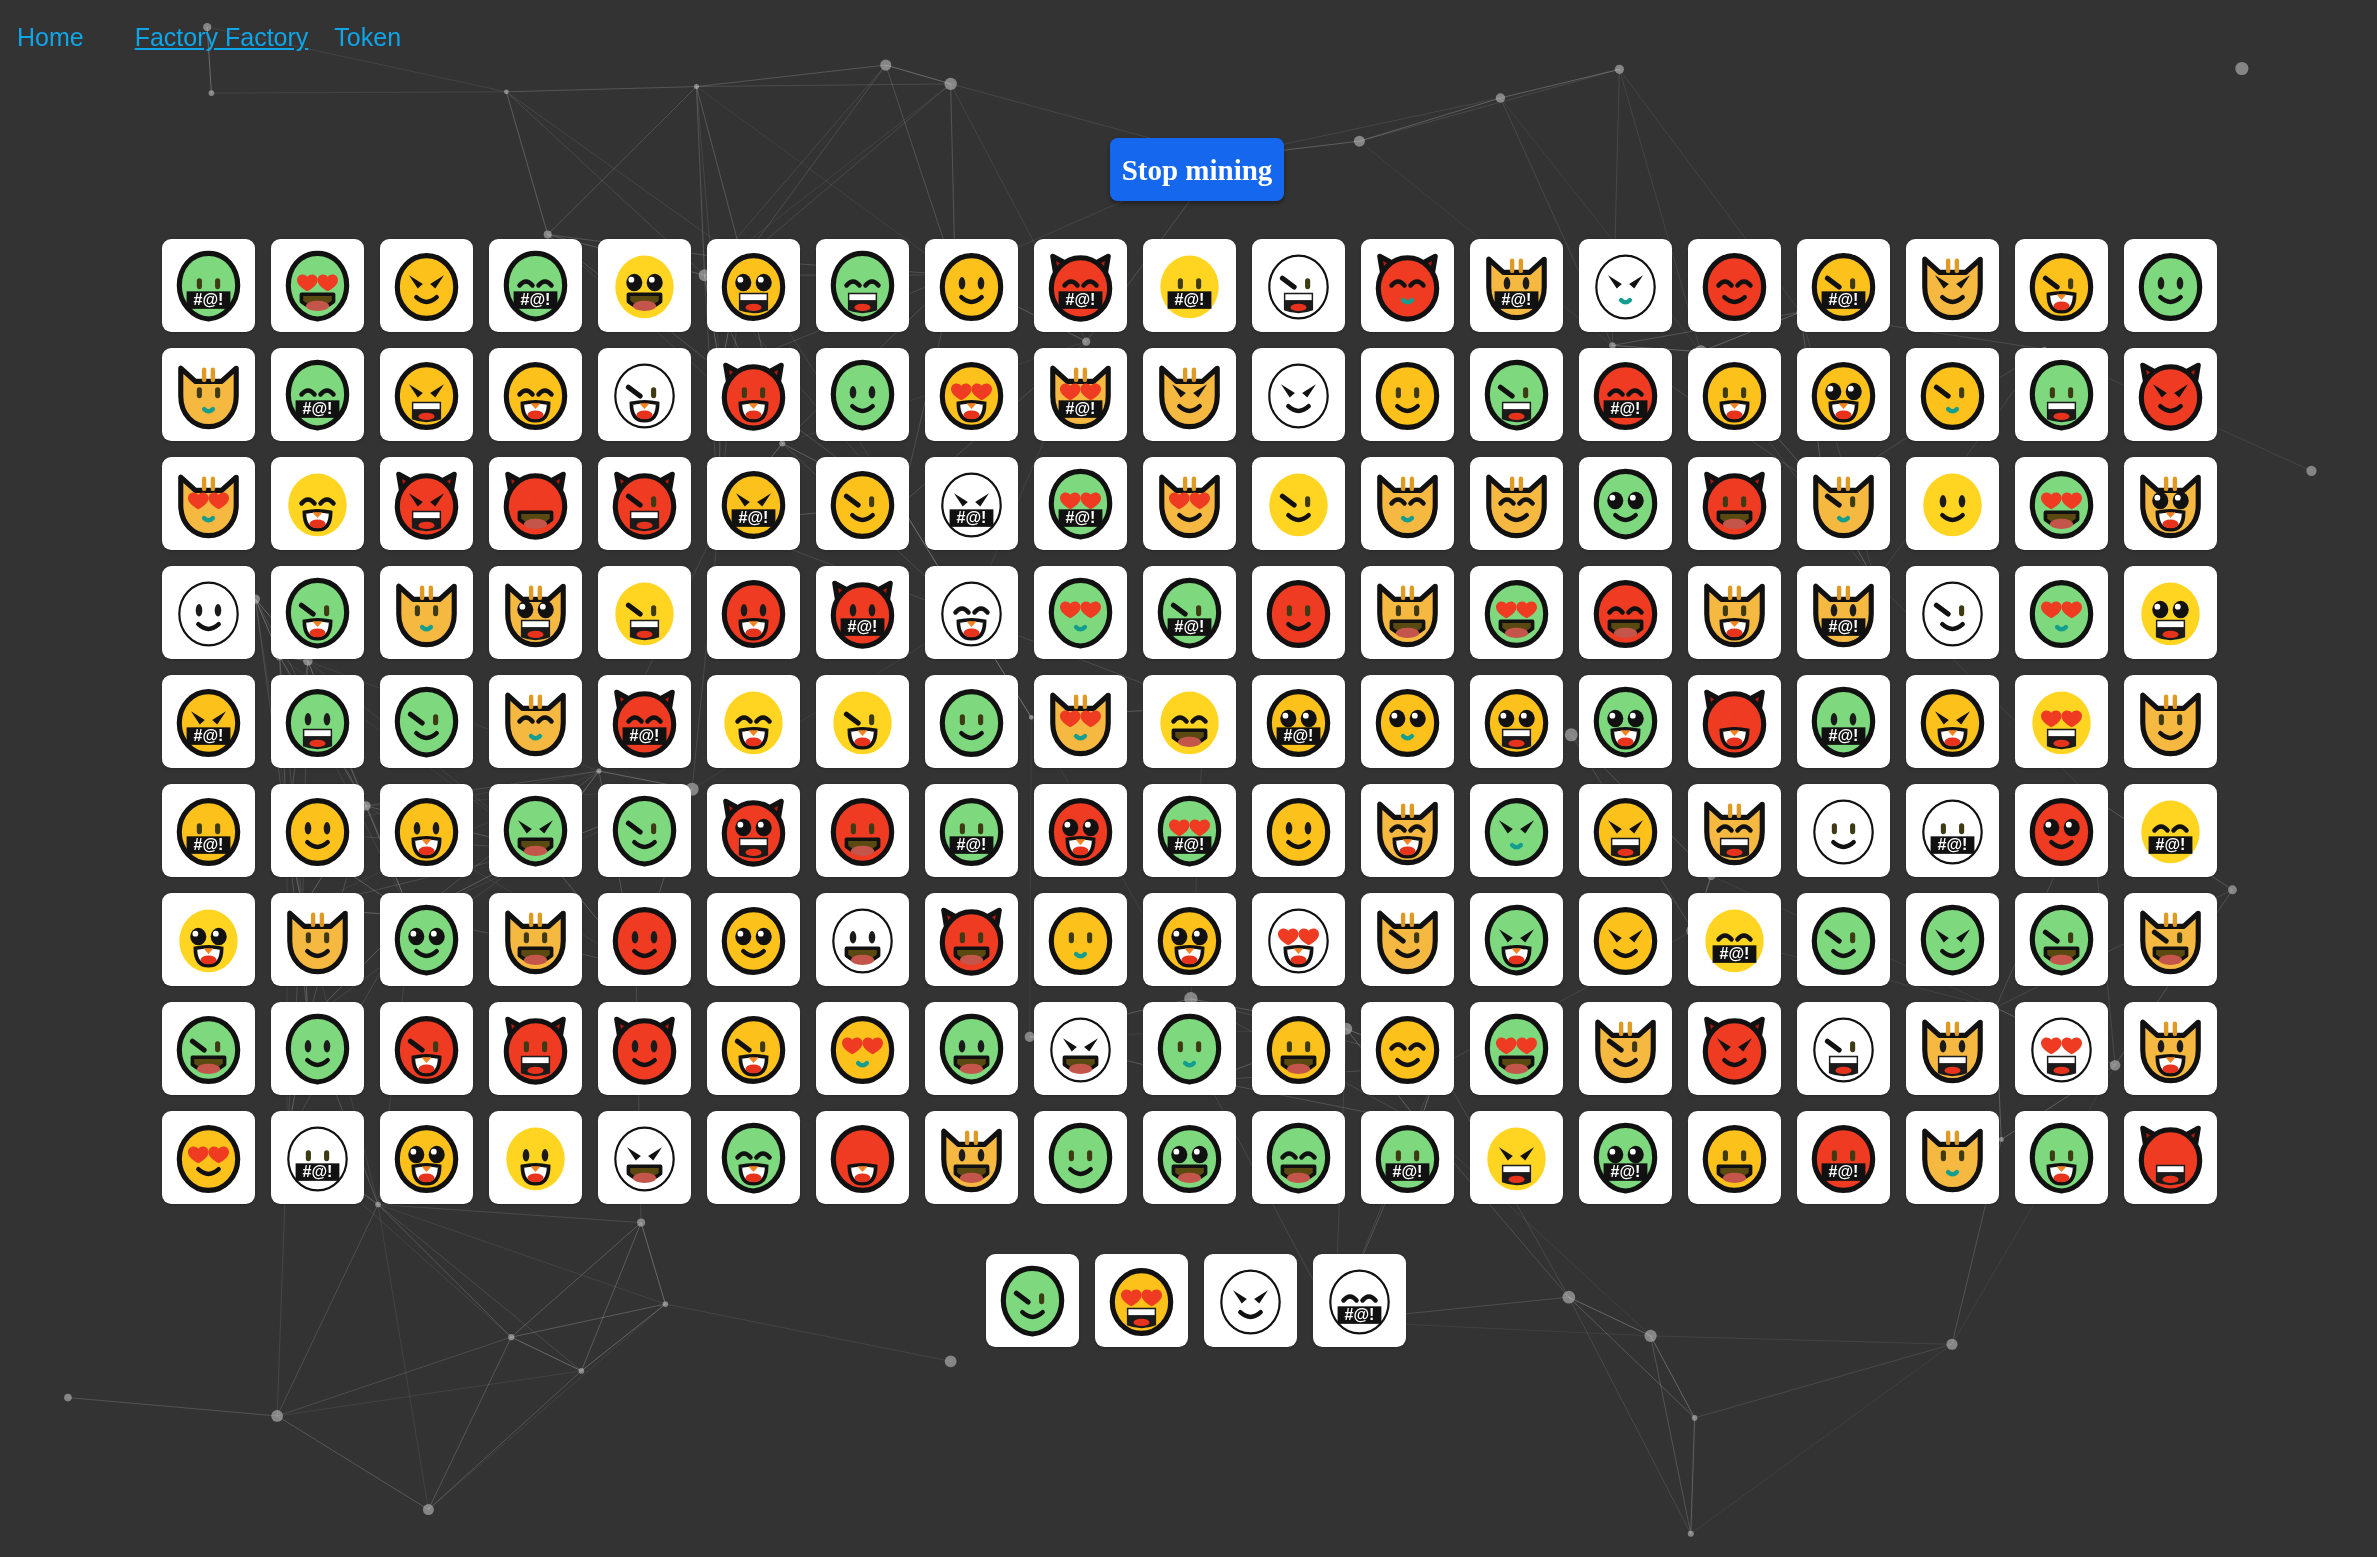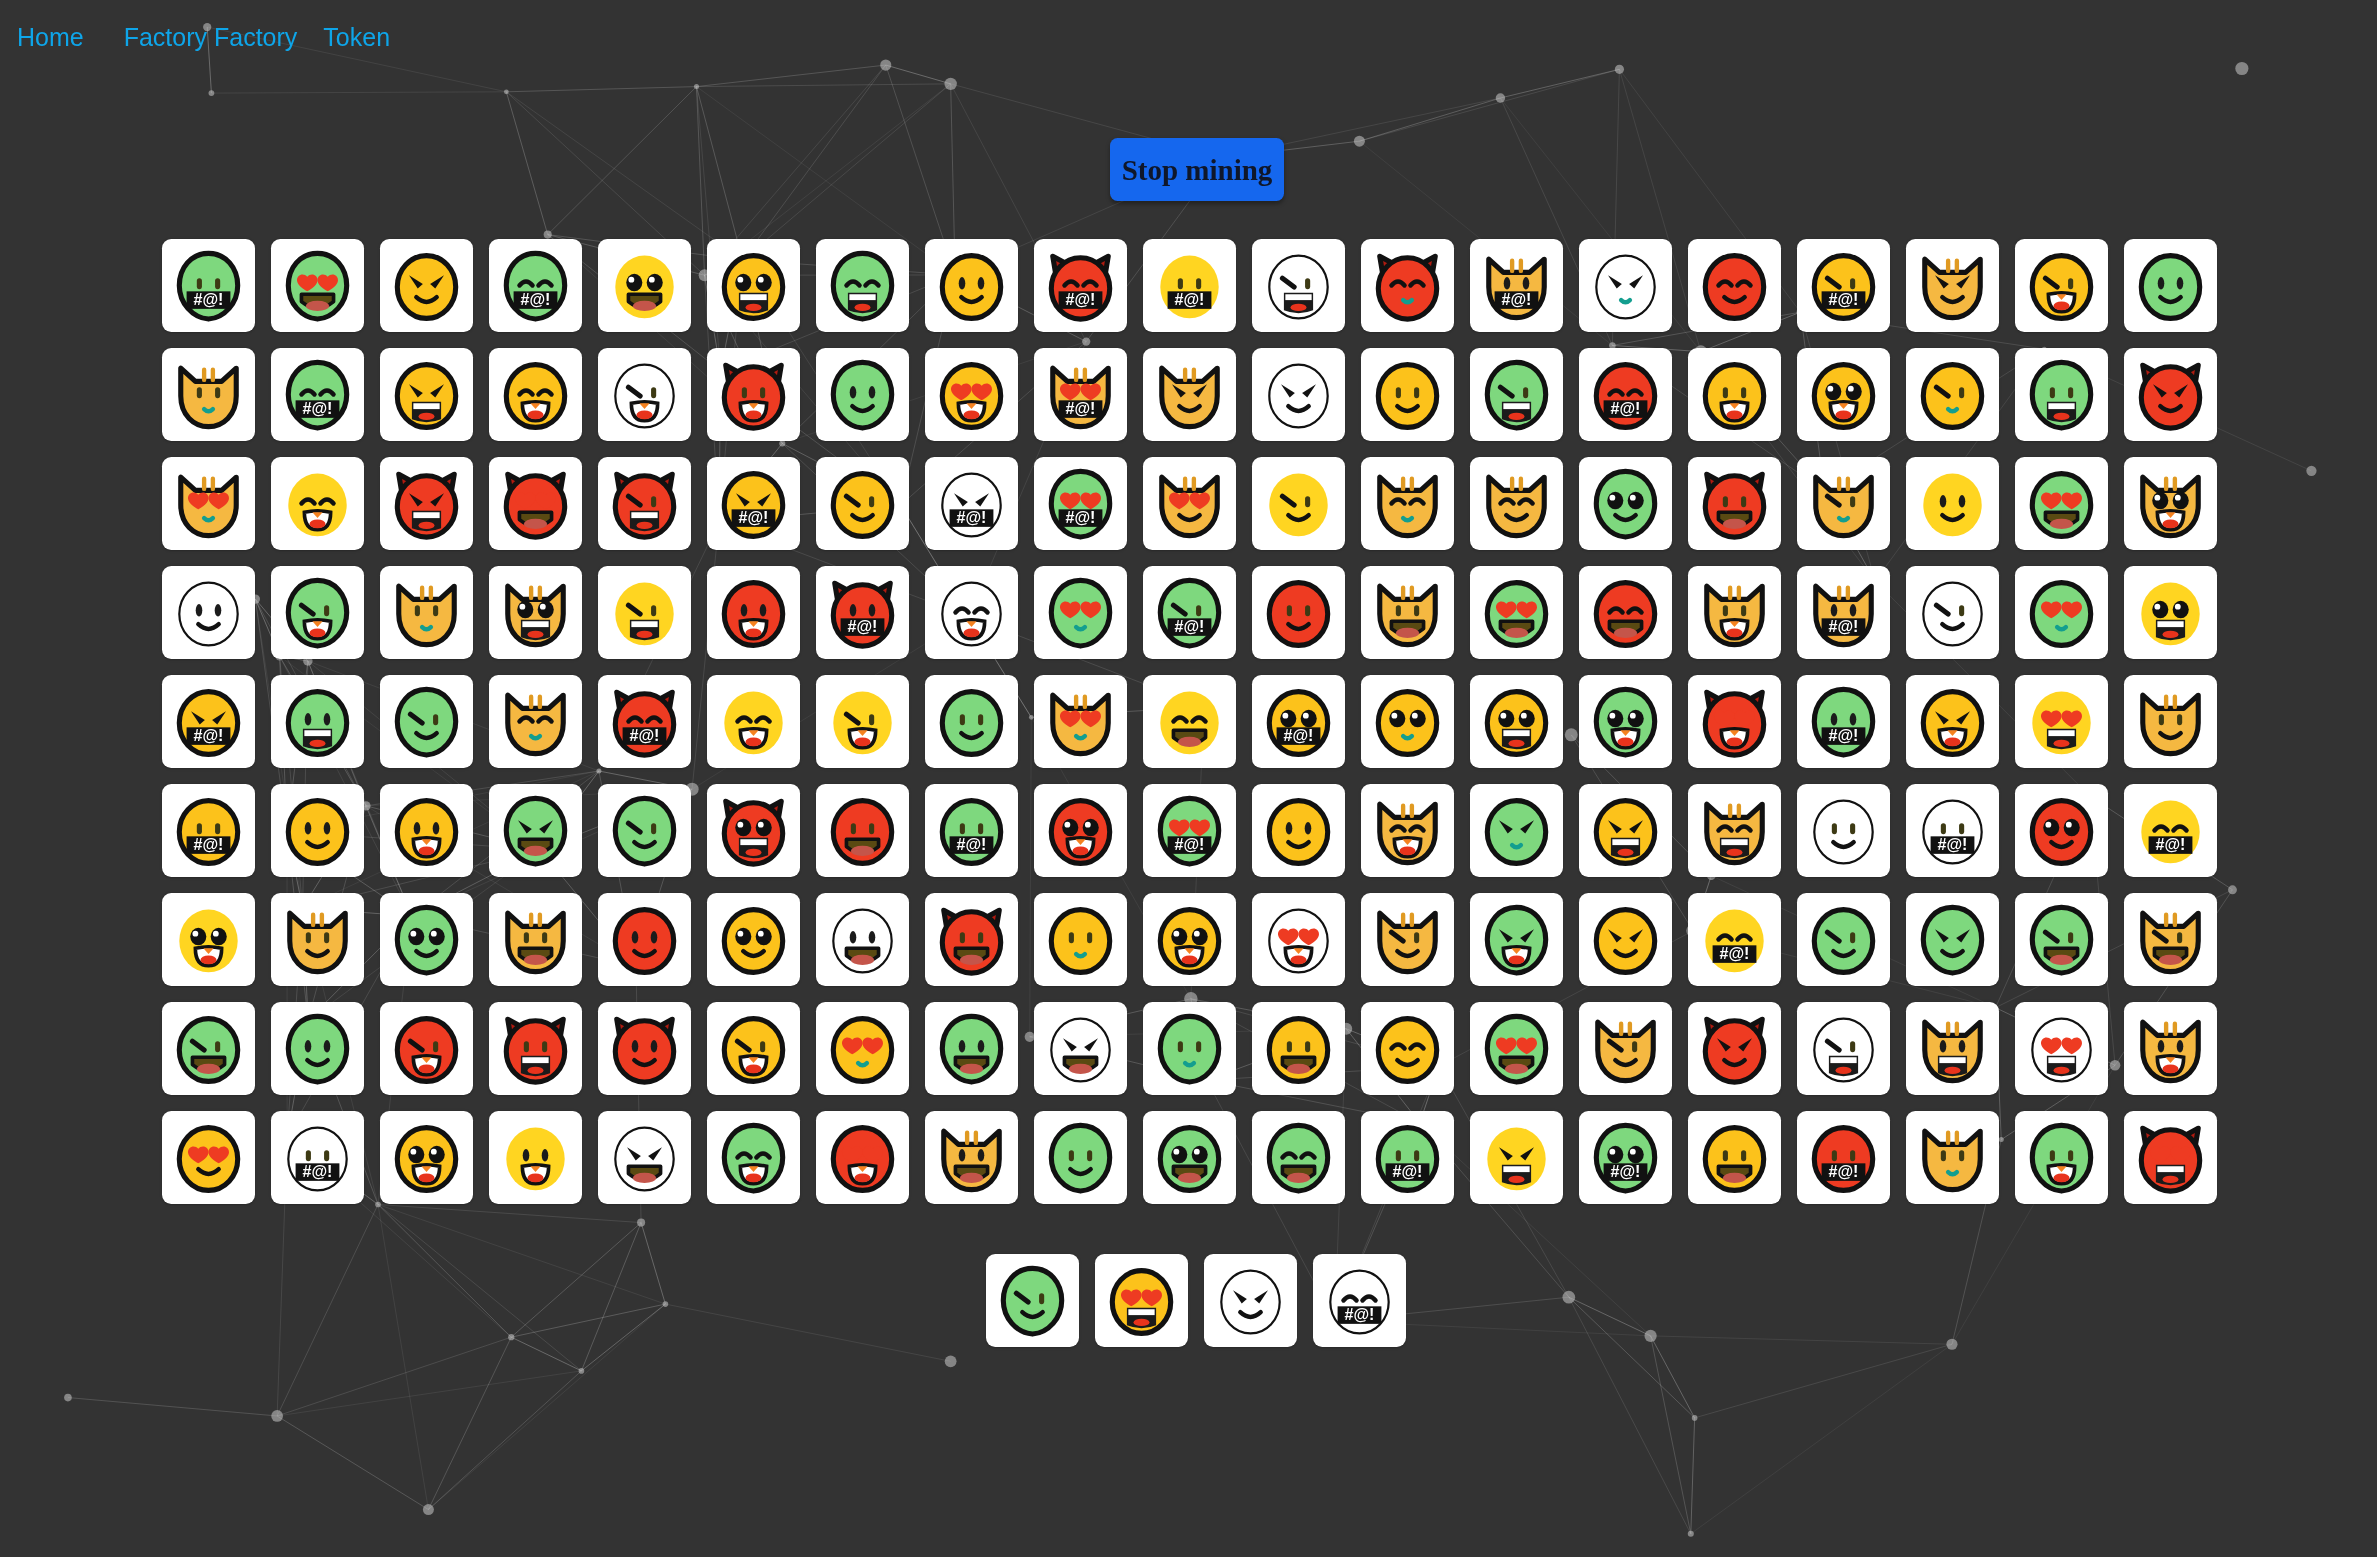--- a/index.html
+++ b/index.html
@@ -12,27 +12,27 @@
   #bg-particles{position:absolute;inset:0;width:2377px;height:1557px;pointer-events:none;z-index:0;}
   .navbar{
     position:absolute;top:0;left:0;width:2377px;height:75px;
     display:flex;align-items:center;gap:0px;z-index:5;
   }
   .nav-link{
     color:#0ea5e9;font-size:25px;line-height:1;
     text-decoration:none;padding:0 0 0 0;white-space:nowrap;cursor:pointer;
   }
   .nav-link.first{margin-left:17px;}
-  .nav-link.second{margin-left:40px;}
+  .nav-link.second{margin-left:51px;text-decoration:underline;}
   .nav-link.third{margin-left:26px;}
   .stage{position:absolute;inset:0;z-index:3;}
   .mine-btn{
     position:absolute;left:1110px;top:138px;width:174px;height:63px;
     background:#1567ee;border:none;border-radius:7.6px;
-    color:#0f172a;font-family:"Liberation Serif", serif;font-weight:bold;
+    color:#ffffff;font-family:"Liberation Serif", serif;font-weight:bold;
     font-size:29px;line-height:63px;text-align:center;cursor:pointer;
     box-shadow:0 2.3px 4.6px rgba(0,0,0,.35);
   }
   .grid{
     position:absolute;left:162px;top:239px;width:2072px;
     display:flex;flex-wrap:wrap;gap:0;
   }
   .tile{
     width:93px;height:93px;margin:0 16px 16px 0;
     background:#ffffff;border-radius:9.2px;

